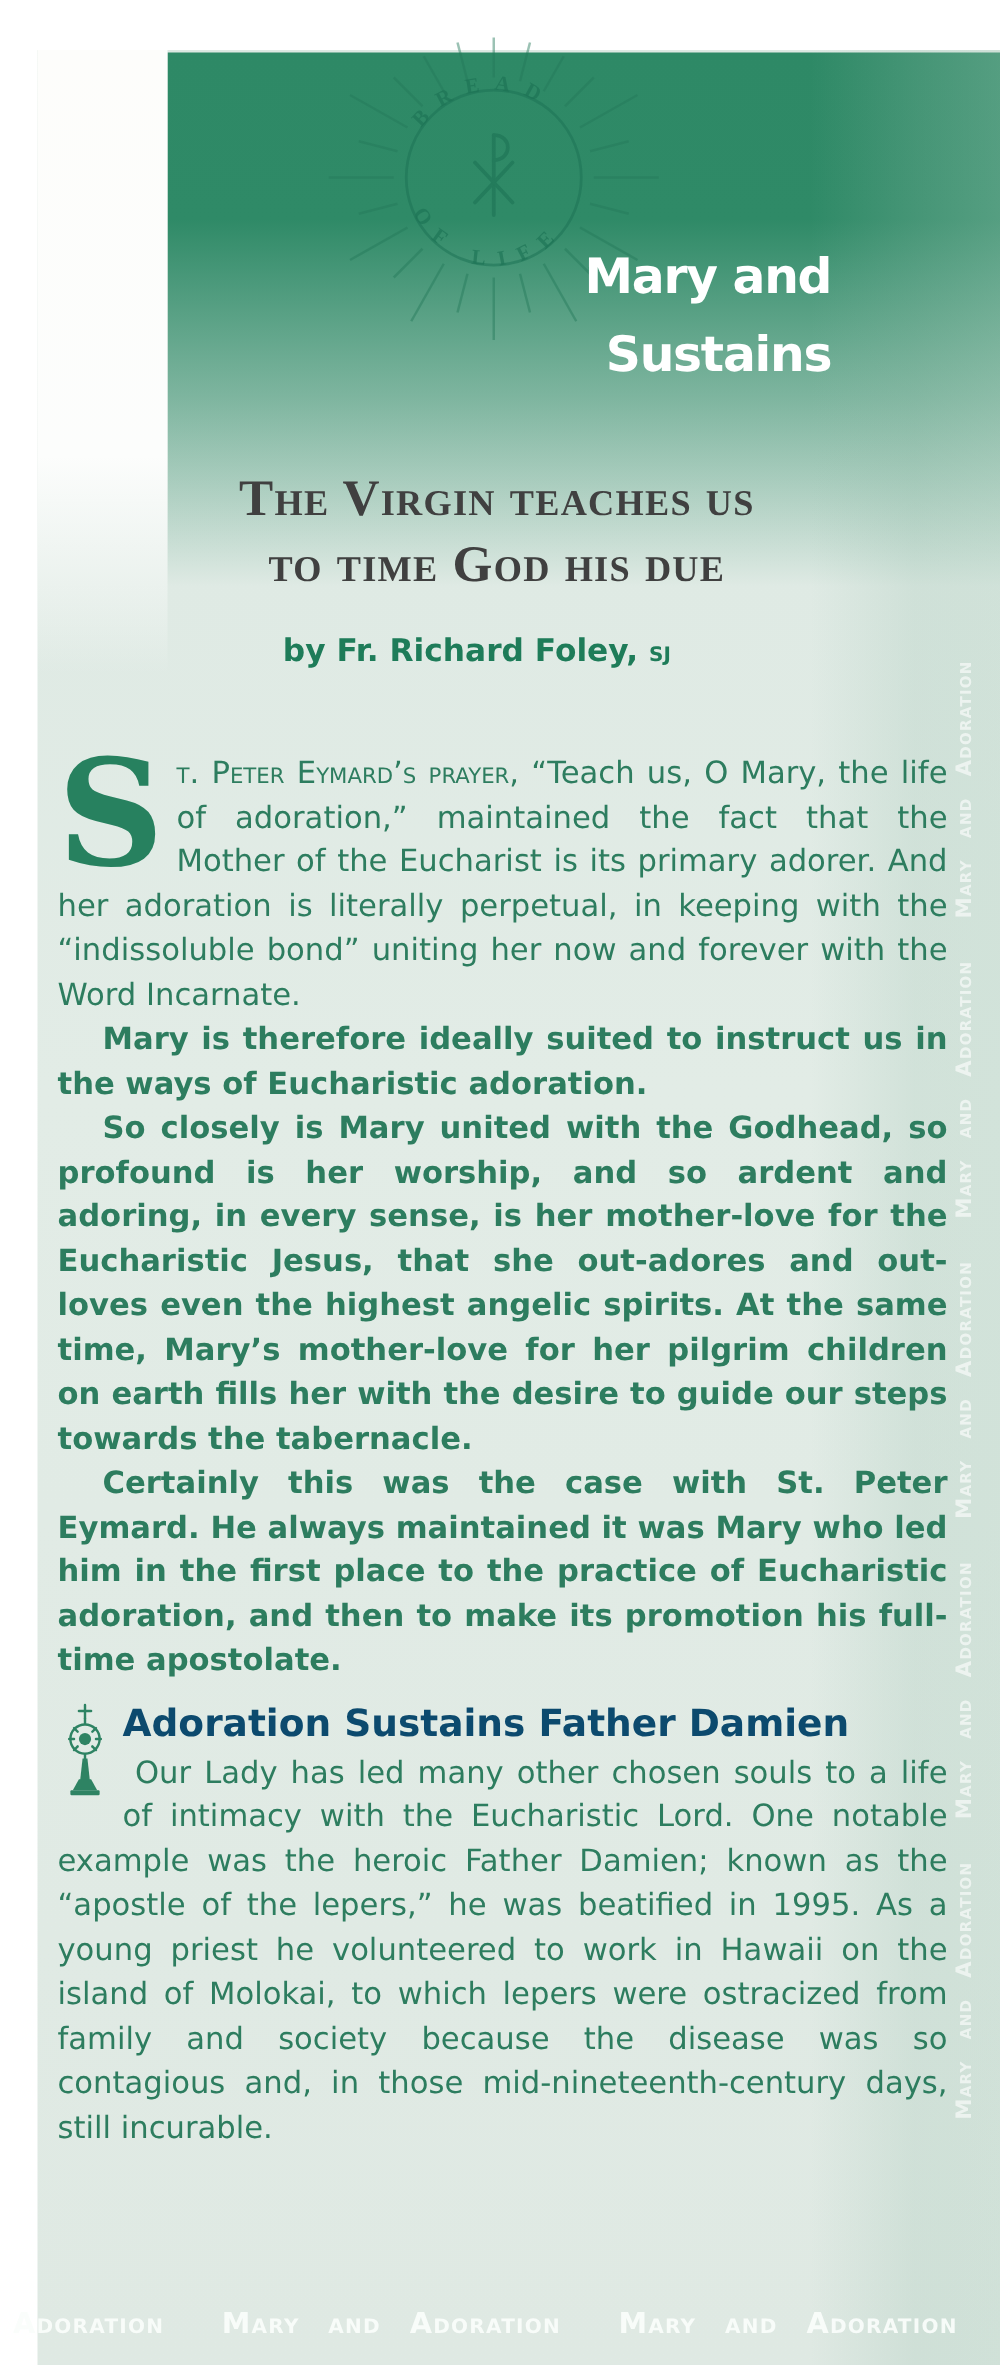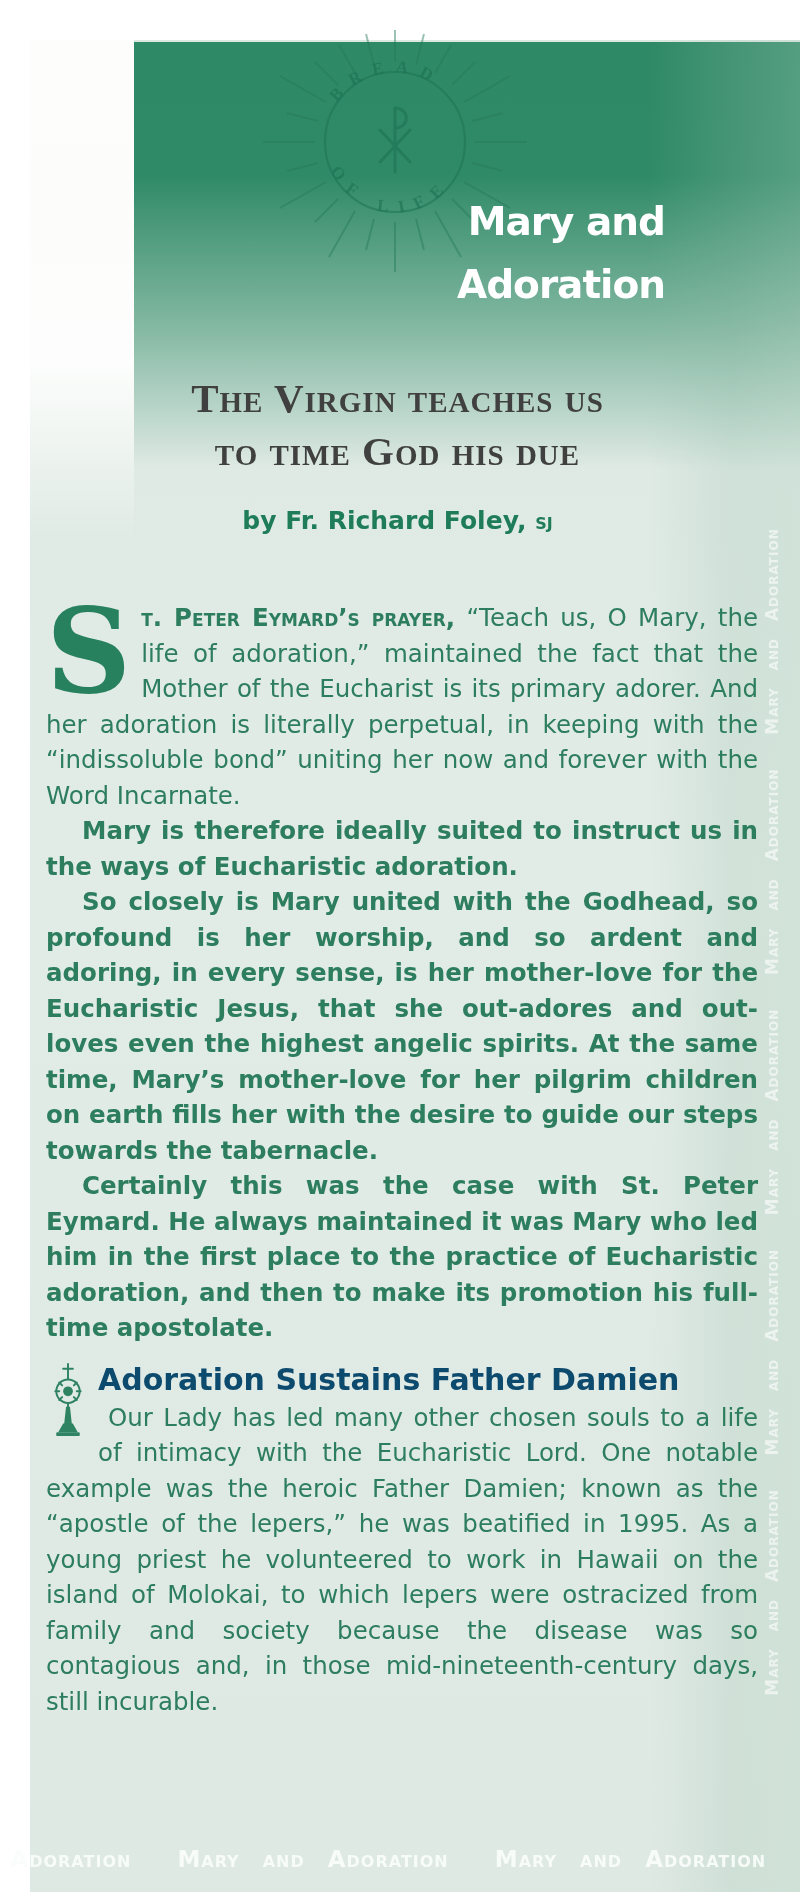--- a/index.html
+++ b/index.html
@@ -17,30 +17,30 @@
   .emblem .ring{fill:none;stroke:#1d7355;stroke-width:2.2;opacity:.55;}
   .emblem .ray{stroke:#24795a;stroke-width:2;opacity:.45;}
   .emblem .glyph{stroke:#1d7355;stroke-width:3;fill:none;opacity:.6;stroke-linecap:round;}
   .emblem text{font-family:"Liberation Serif",serif;font-size:17px;letter-spacing:11px;
         fill:#1d7355;opacity:.65;font-weight:bold;}
   .title{position:absolute;left:130px;top:190px;width:535px;text-align:right;color:#ffffff;
         font-size:39px;font-weight:bold;line-height:63px;letter-spacing:-1px;}
   .subtitle{position:absolute;left:110px;top:372px;width:575px;text-align:center;color:#404040;
         font-family:"Liberation Serif",serif;font-variant:small-caps;font-weight:600;
         font-size:41px;line-height:53px;letter-spacing:1px;}
-  .byline{position:absolute;left:130px;top:506px;width:535px;text-align:center;color:#1e7c59;
+  .byline{position:absolute;left:114px;top:506px;width:535px;text-align:center;color:#1e7c59;
         font-size:25px;font-weight:bold;}
   .byline .sj{font-variant:small-caps;font-size:23px;}
   .article{position:absolute;left:46px;top:600px;width:712px;color:#2d7d5f;
         font-size:24.5px;line-height:35.5px;text-align:justify;}
   .article p{margin:0;}
   .article p.indent{text-indent:36px;font-weight:bold;}
   .dropcap{float:left;font-family:"DejaVu Serif",serif;font-weight:bold;font-size:118px;
         line-height:86px;color:#27815f;margin:8px 10px 0 0;}
-  .lead-sc{font-variant:small-caps;font-weight:bold;}
+  .lead-sc{font-variant:small-caps;font-weight:normal;}
   .section{margin-top:14px;}
   .monstrance{float:left;width:44px;height:78px;margin:2px 8px 0 0;}
   .monstrance .st{stroke:#2e8363;stroke-width:2;fill:none;stroke-linecap:round;}
   .monstrance .fl{fill:#2e8363;}
   .section h2{margin:0;font-size:30px;font-weight:bold;color:#0c4a6e;line-height:40px;}
   .section p{text-indent:10px;}
   .wm{font-variant:small-caps;font-weight:bold;white-space:nowrap;pointer-events:none;}
   .wm-bottom{position:absolute;left:-140px;top:1846px;font-size:23px;letter-spacing:1px;
         word-spacing:14px;color:rgba(250,253,251,0.92);}
   .wm-side{position:absolute;left:772px;top:1112px;width:max-content;font-size:17px;
@@ -102,21 +102,21 @@
     <text>
       <textPath href="#arcOf" startOffset="10%">OF</textPath>
     </text>
     <text>
       <textPath href="#arcLife" startOffset="6%">LIFE</textPath>
     </text>
   </svg>
 
   <div class="title">
     <div>Mary and</div>
-    <div>Adoration</div>
+    <div>Sustains</div>
   </div>
 
   <div class="subtitle">
     <div>The Virgin teaches us</div>
     <div>to time God his due</div>
   </div>
 
   <div class="byline">
     <span>by Fr. Richard Foley,</span>
     <span class="sj">sj</span>

